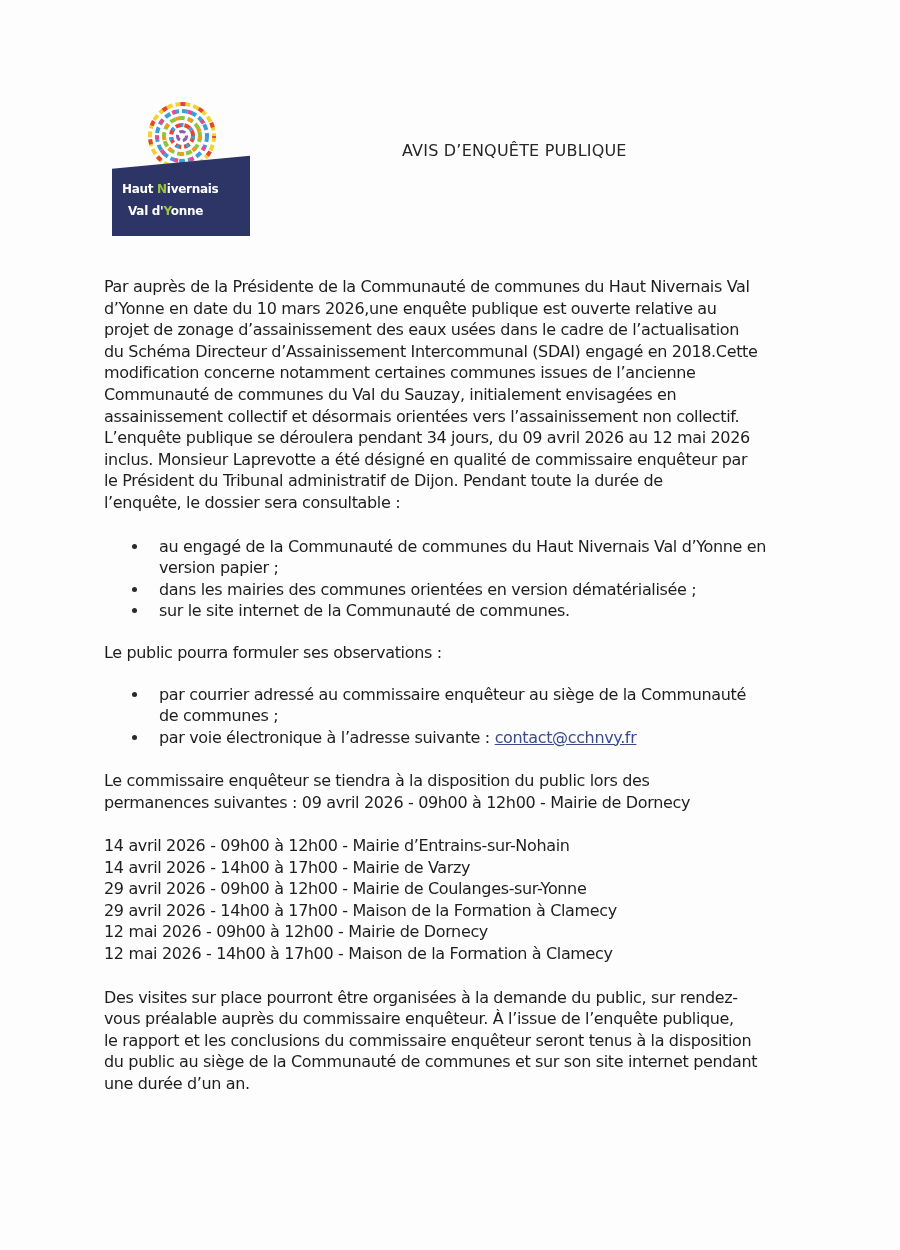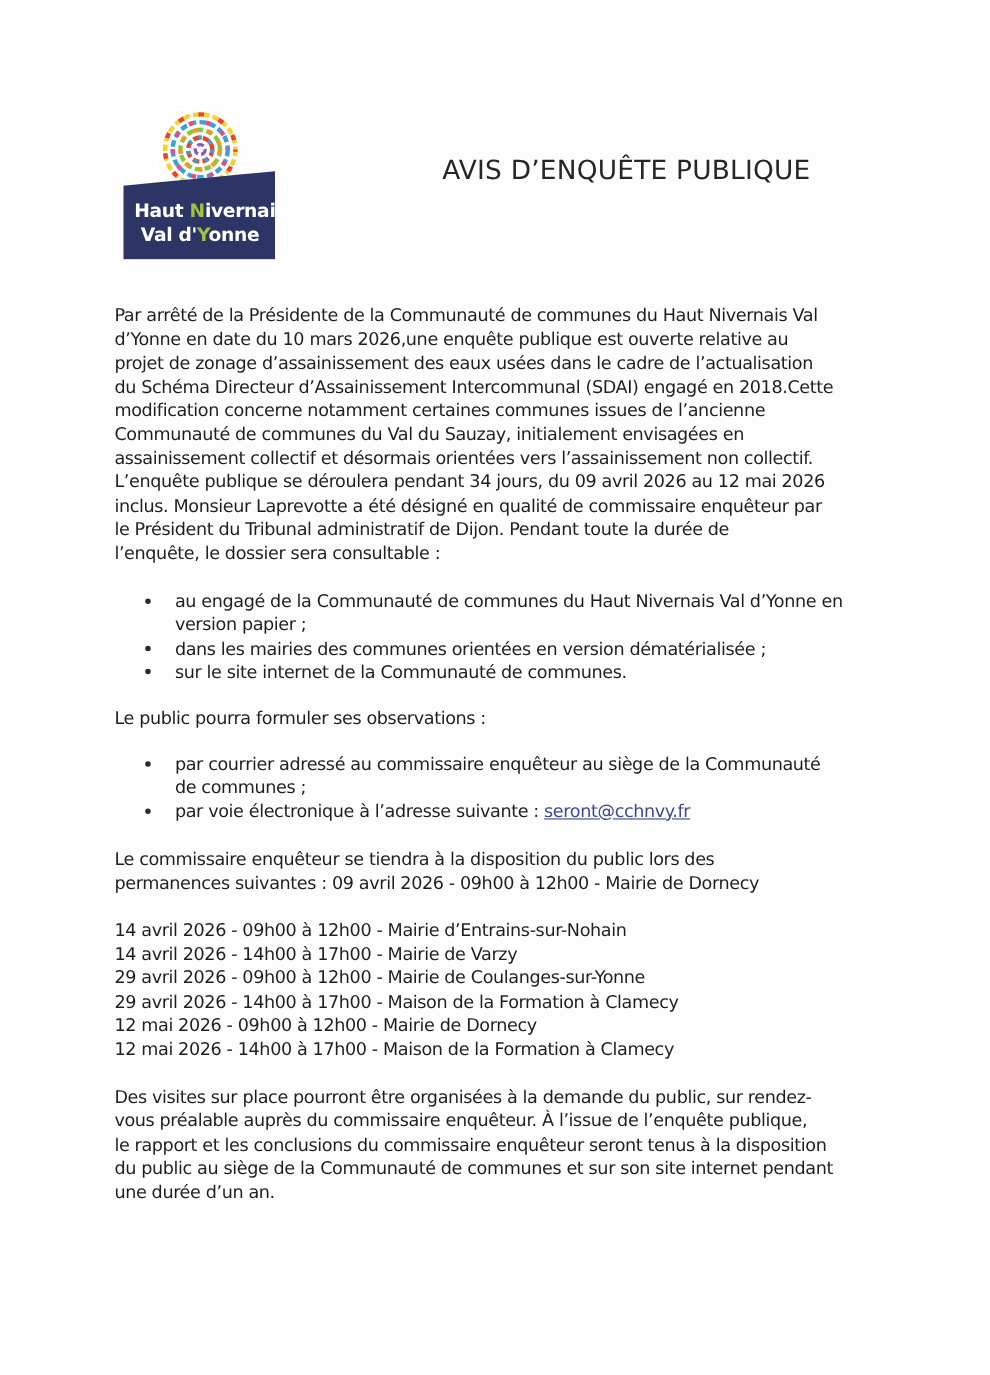--- a/index.html
+++ b/index.html
@@ -44,35 +44,35 @@
       height: 82px;
       background: #2c3566;
       clip-path: polygon(0 18%, 25% 14%, 50% 10%, 75% 6%, 100% 2%, 100% 100%, 0 100%);
     }
     .logo-text {
       position: absolute;
       left: 10px;
       width: 124px;
       color: #ffffff;
       font-family: "DejaVu Sans", sans-serif;
-      font-size: 17px;
+      font-size: 12px;
       font-weight: bold;
       letter-spacing: -0.3px;
       white-space: nowrap;
     }
     .logo-line1 { top: 86px; }
     .logo-line2 { top: 108px; left: 16px; }
     .logo-accent { color: #9bc53d; }
 
     
     .title {
       position: absolute;
       left: 402px;
       top: 141px;
-      font-size: 24px;
+      font-size: 16px;
       letter-spacing: 0.2px;
       color: #262626;
       white-space: nowrap;
     }
 
     .content {
       position: absolute;
       left: 104px;
       top: 276px;
       width: 730px;
@@ -131,21 +131,21 @@
     <div class="logo-box"></div>
     <div class="logo-text logo-line1"><span>Haut </span><span class="logo-accent">N</span><span>ivernais</span></div>
     <div class="logo-text logo-line2"><span>Val d'</span><span class="logo-accent">Y</span><span>onne</span></div>
   </div>
 
   <div class="title">AVIS D’ENQUÊTE PUBLIQUE</div>
 
   <div class="content">
 
     <p class="para para-intro">
-      <span>Par arrêté de la Présidente de la Communauté de communes du Haut Nivernais Val</span><br>
+      <span>Par auprès de la Présidente de la Communauté de communes du Haut Nivernais Val</span><br>
       <span>d’Yonne en date du 10 mars 2026,une enquête publique est ouverte relative au</span><br>
       <span>projet de zonage d’assainissement des eaux usées dans le cadre de l’actualisation</span><br>
       <span>du Schéma Directeur d’Assainissement Intercommunal (SDAI) engagé en 2018.Cette</span><br>
       <span>modification concerne notamment certaines communes issues de l’ancienne</span><br>
       <span>Communauté de communes du Val du Sauzay, initialement envisagées en</span><br>
       <span>assainissement collectif et désormais orientées vers l’assainissement non collectif.</span><br>
       <span>L’enquête publique se déroulera pendant 34 jours, du 09 avril 2026 au 12 mai 2026</span><br>
       <span>inclus. Monsieur Laprevotte a été désigné en qualité de commissaire enquêteur par</span><br>
       <span>le Président du Tribunal administratif de Dijon. Pendant toute la durée de</span><br>
       <span>l’enquête, le dossier sera consultable :</span>
@@ -176,21 +176,21 @@
     <div style="height:20px"></div>
 
     <ul class="bullets">
       <li>
         <span class="dot"></span>
         <span>par courrier adressé au commissaire enquêteur au siège de la Communauté</span><br>
         <span>de communes ;</span>
       </li>
       <li>
         <span class="dot"></span>
-        <span>par voie électronique à l’adresse suivante : </span><a class="email-link">seront@cchnvy.fr</a>
+        <span>par voie électronique à l’adresse suivante : </span><a class="email-link">contact@cchnvy.fr</a>
       </li>
     </ul>
 
     <div style="height:22px"></div>
 
     <p class="para">
       <span class="schedule-line">Le commissaire enquêteur se tiendra à la disposition du public lors des</span><br>
       <span class="schedule-line">permanences suivantes : 09 avril 2026 - 09h00 à 12h00 - Mairie de Dornecy</span><br>
       <br>
       <span class="schedule-line">14 avril 2026 - 09h00 à 12h00 - Mairie d’Entrains-sur-Nohain</span><br>

